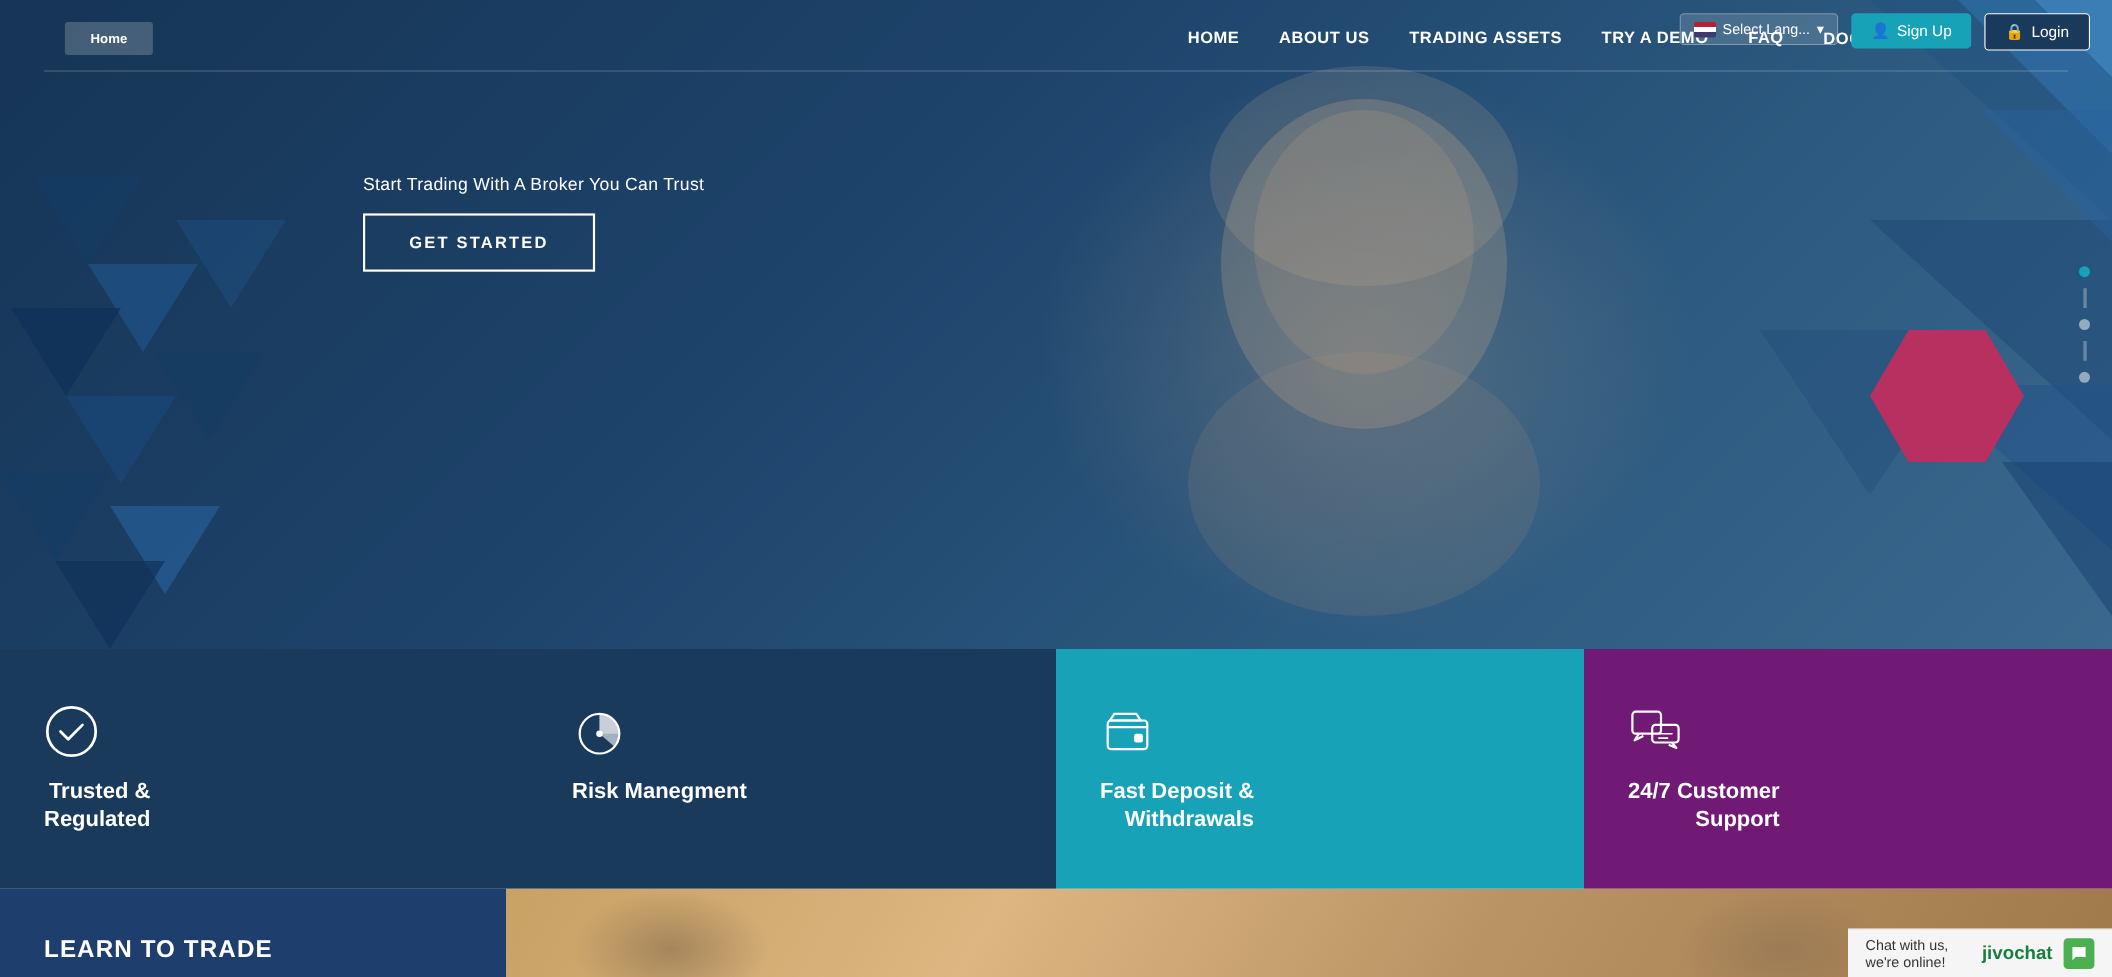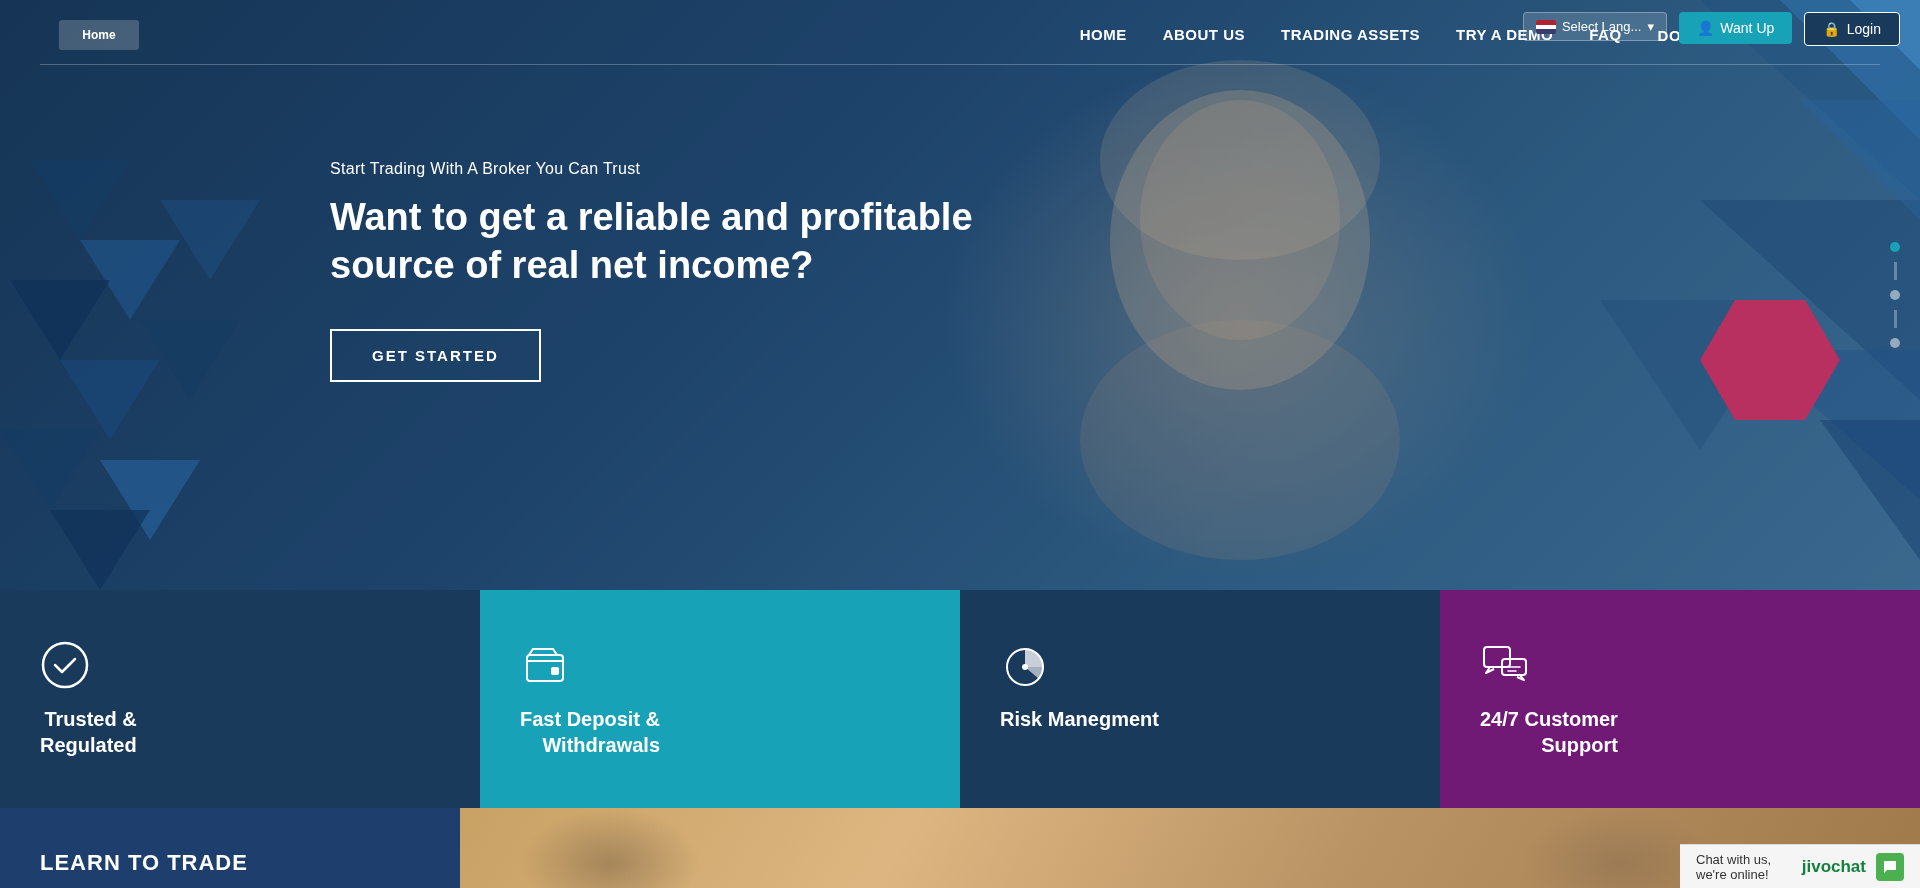--- a/index.html
+++ b/index.html
@@ -303,21 +303,21 @@
 <body>
 
 <div class="top-bar">
   <div class="lang-select">
     <span class="lang-flag"></span>
     <span>Select Lang...</span>
     <span>▾</span>
   </div>
   <button class="btn-signup">
     <span>👤</span>
-    <span>Want Up</span>
+    <span>Sign Up</span>
   </button>
   <button class="btn-login">
     <span>🔒</span>
     <span>Login</span>
   </button>
 </div>
 
 <div class="header">
   <div class="nav-wrapper">
     <a class="logo" href="#">
@@ -390,21 +390,20 @@
       <ellipse cx="250" cy="160" rx="100" ry="120" fill="rgba(190,160,130,0.2)"></ellipse>
 
       <ellipse cx="250" cy="100" rx="140" ry="100" fill="rgba(220,190,150,0.15)"></ellipse>
 
       <ellipse cx="250" cy="380" rx="160" ry="120" fill="rgba(180,150,120,0.15)"></ellipse>
     </svg>
   </div>
 
   <div class="hero-content">
     <p class="hero-subtitle">Start Trading With A Broker You Can Trust</p>
-    <h1 class="hero-title">Want to get a reliable and profitable source of real net income?</h1>
     <a href="#" class="btn-get-started">GET STARTED</a>
   </div>
 
   <div class="side-dots">
     <div class="dot active"></div>
     <div class="dot-line"></div>
     <div class="dot"></div>
     <div class="dot-line"></div>
     <div class="dot"></div>
   </div>
@@ -415,49 +414,49 @@
   <div class="feature-box feature-box-1">
     <div class="feature-icon">
       <svg width="48" height="48" viewBox="0 0 48 48" fill="none">
         <circle cx="24" cy="24" r="22" stroke="white" stroke-width="2.5"></circle>
         <path d="M14 24l7 7 13-13" stroke="white" stroke-width="2.5" stroke-linecap="round" stroke-linejoin="round"></path>
       </svg>
     </div>
     <div class="feature-title">
       <span style="white-space:pre-line;">Trusted &amp;
 Regulated</span>
+    </div>
+  </div>
+
+  <div class="feature-box feature-box-3">
+    <div class="feature-icon">
+      <svg width="48" height="48" viewBox="0 0 48 48" fill="none">
+        <circle cx="24" cy="26" r="18" stroke="white" stroke-width="2"></circle>
+        <path d="M24 26 L24 8 A18 18 0 0 1 42 26 Z" fill="white" opacity="0.4"></path>
+        <path d="M24 26 L24 8 A18 18 0 0 1 38 38 Z" fill="white" opacity="0.6"></path>
+        <circle cx="24" cy="26" r="3" fill="white"></circle>
+      </svg>
+    </div>
+    <div class="feature-title">
+      <span style="white-space:pre-line;">Risk Manegment</span>
     </div>
   </div>
 
   <div class="feature-box feature-box-2">
     <div class="feature-icon">
       <svg width="48" height="48" viewBox="0 0 48 48" fill="none">
         <rect x="6" y="14" width="36" height="26" rx="3" stroke="white" stroke-width="2"></rect>
         <path d="M6 20h36" stroke="white" stroke-width="2"></path>
         <rect x="30" y="26" width="8" height="8" rx="2" fill="white"></rect>
         <path d="M12 8h20l4 6H8z" stroke="white" stroke-width="2"></path>
       </svg>
     </div>
     <div class="feature-title">
       <span style="white-space:pre-line;">Fast Deposit &amp;
 Withdrawals</span>
-    </div>
-  </div>
-
-  <div class="feature-box feature-box-3">
-    <div class="feature-icon">
-      <svg width="48" height="48" viewBox="0 0 48 48" fill="none">
-        <circle cx="24" cy="26" r="18" stroke="white" stroke-width="2"></circle>
-        <path d="M24 26 L24 8 A18 18 0 0 1 42 26 Z" fill="white" opacity="0.4"></path>
-        <path d="M24 26 L24 8 A18 18 0 0 1 38 38 Z" fill="white" opacity="0.6"></path>
-        <circle cx="24" cy="26" r="3" fill="white"></circle>
-      </svg>
-    </div>
-    <div class="feature-title">
-      <span style="white-space:pre-line;">Risk Manegment</span>
     </div>
   </div>
 
   <div class="feature-box feature-box-4">
     <div class="feature-icon">
       <svg width="50" height="48" viewBox="0 0 50 48" fill="none">
         <rect x="4" y="6" width="26" height="20" rx="3" stroke="white" stroke-width="2"></rect>
         <path d="M10 26l-4 6 8-4" stroke="white" stroke-width="2" stroke-linejoin="round"></path>
         <rect x="22" y="18" width="24" height="16" rx="3" stroke="white" stroke-width="2"></rect>
         <path d="M40 34l4 5-7-3" stroke="white" stroke-width="2" stroke-linejoin="round"></path>

